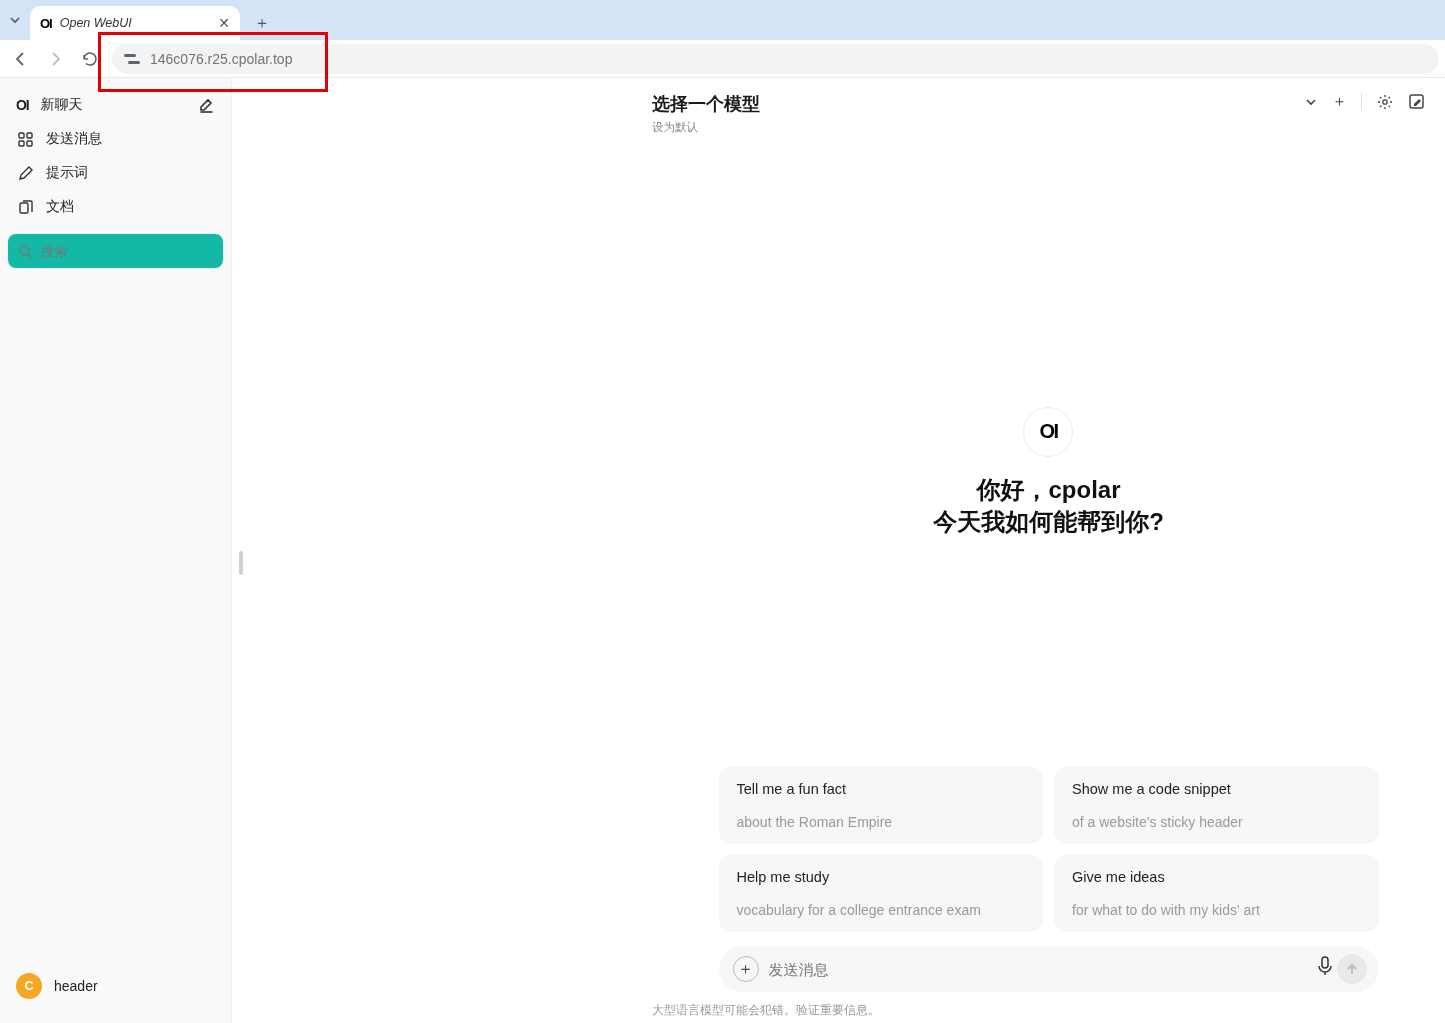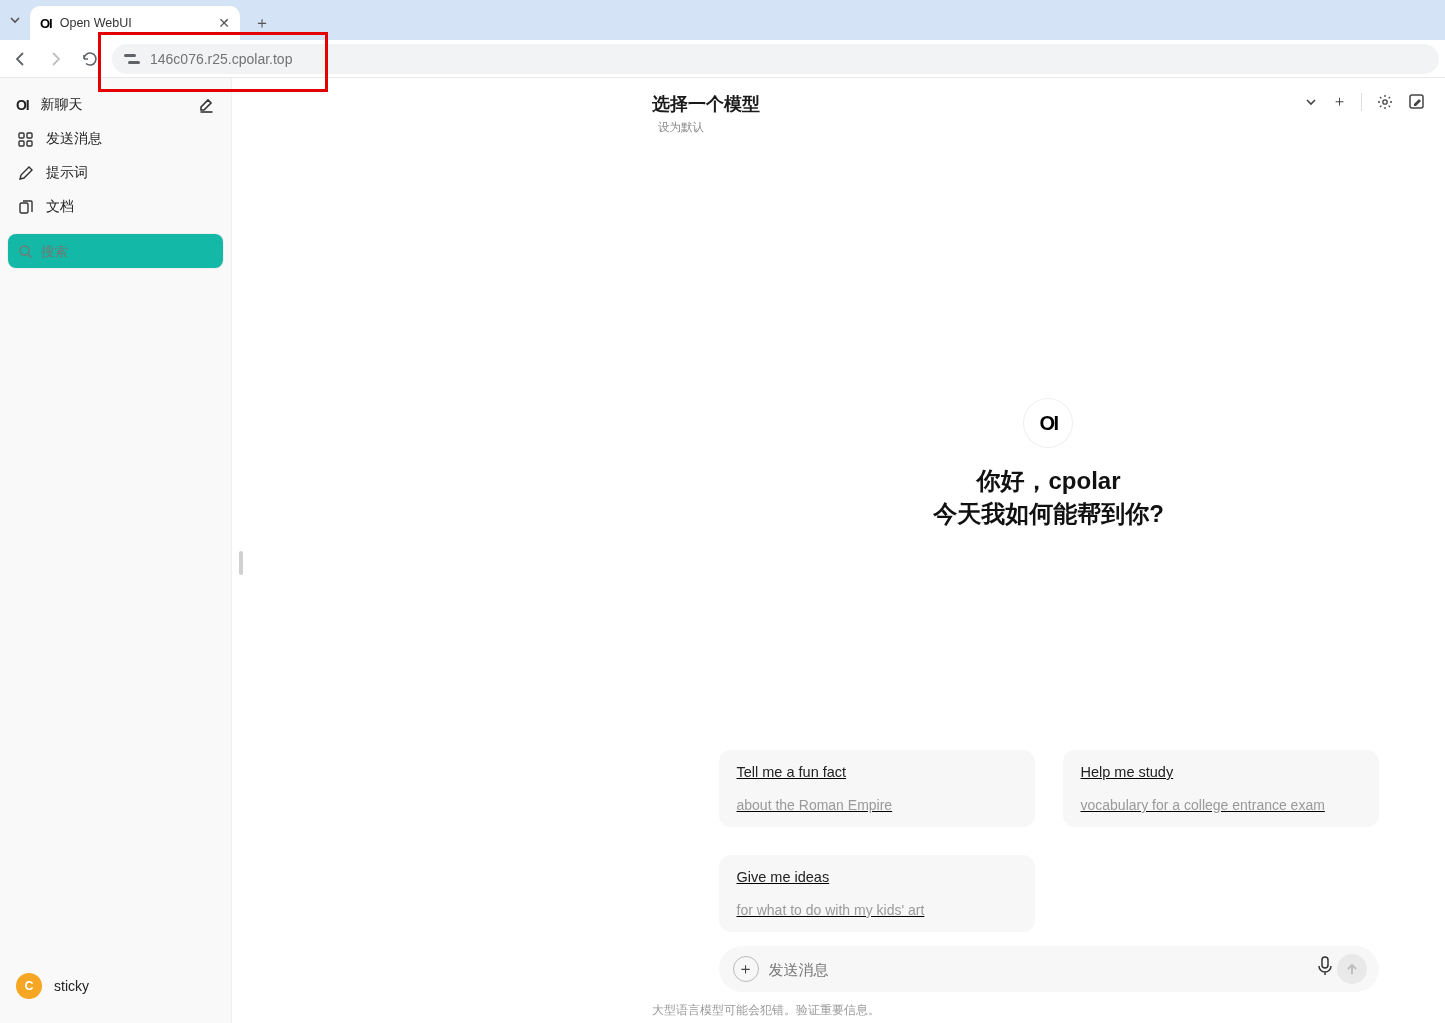--- a/index.html
+++ b/index.html
@@ -5,21 +5,21 @@
   * { box-sizing: border-box; margin: 0; padding: 0; }
   html, body { height: 100%; font-family: -apple-system, BlinkMacSystemFont, "Segoe UI", Arial, sans-serif; }
   body { background:#fff; overflow:hidden; }
 
   
   .chrome { width:1445px; height:1023px; position:relative; }
   .tab-bar { height:40px; background:#d5e3f7; display:flex; align-items:flex-end; }
   .tab-prefix { width:30px; height:40px; display:flex; align-items:center; justify-content:center; cursor:pointer; }
   .tab { background:#fff; height:34px; border-radius:10px 10px 0 0; display:flex; align-items:center; padding:0 10px; min-width:210px; gap:8px; position:relative; }
   .tab .favicon { font-weight:900; font-size:13px; letter-spacing:-1px;}
-  .tab .tab-title { font-size:12.5px; color:#333; flex:1; }
+  .tab .tab-title { font-size:12.5px; color:#333; flex:1;font-style:italic; }
   .tab .tab-close { font-size:14px; color:#555; cursor:pointer; }
   .new-tab { width:28px; height:28px; display:flex; align-items:center; justify-content:center; margin:0 8px 3px 8px; border-radius:50%; cursor:pointer; color:#555; font-size:16px; }
 
   .addr-bar { height:38px; background:#fff; border-bottom:1px solid #e8e8e8; display:flex; align-items:center; padding:0 6px; gap:4px; }
   .nav-btn { width:30px; height:30px; display:flex; align-items:center; justify-content:center; color:#5f6368; cursor:pointer; border-radius:50%; }
   .nav-btn.forward { color:#bfbfbf; }
   .url-field { flex:1; height:30px; background:#f1f3f4; border-radius:15px; display:flex; align-items:center; padding:0 12px; gap:10px; margin-left:4px; }
   .site-icon { font-size:12px; color:#5f6368; }
   .url-text { font-size:14px; color:#737373; }
 
@@ -43,31 +43,31 @@
   .sidebar-footer { margin-top:auto; display:flex; align-items:center; padding:14px 16px; gap:12px; cursor:pointer;}
   .avatar { width:26px; height:26px; border-radius:50%; background:#f5a623; color:#fff; display:flex; align-items:center; justify-content:center; font-size:12.5px; font-weight:600;}
   .sidebar-footer .name { font-size:14px; color:#222;}
   .drag-handle { position:absolute; right:-12px; top:50%; width:4px; height:24px; background:#d0d0d0; border-radius:2px;}
 
   
   .main { flex:1; position:relative; display:flex; flex-direction:column; }
   .topbar { padding:14px 20px 4px 420px; display:flex; justify-content:space-between; align-items:flex-start;}
   .model-select { display:flex; flex-direction:column;font-family:Liberation Serif, serif;}
   .model-title { font-size:18px; font-weight:700; color:#1a1a1a;}
-  .model-sub { font-size:11.5px; color:#888; margin-top:4px; margin-left:6px; cursor:pointer;}
+  .model-sub { font-size:11.5px; color:#888; margin-top:4px; cursor:pointer;}
   .top-actions { display:flex; align-items:center; gap:14px; color:#444;}
   .top-actions .ico { cursor:pointer; font-size:15px;}
   .top-divider { width:1px; height:18px; background:#ddd;}
 
   .center-area { flex:1; display:flex; flex-direction:column; align-items:center; justify-content:center; padding-top:40px;}
   .greeting-wrap { text-align:center; margin-left:420px;}
   .logo-chip { width:48px; height:48px; border-radius:50%; display:flex; align-items:center; justify-content:center; margin:0 auto 18px; box-shadow:0 0 0 1px #eee; font-weight:900; font-size:20px; letter-spacing:-1.5px;}
   .greet-line { font-size:24px; font-weight:800; color:#111; line-height:1.35;}
 
-  .suggestions { display:grid; grid-template-columns:1fr 1fr; gap:28px; width:660px; margin:0 auto 14px; margin-left:calc((100% - 660px)/2 + 210px);text-decoration:underline;}
+  .suggestions { display:grid; grid-template-columns:1fr 1fr; gap:11px; width:660px; margin:0 auto 14px; margin-left:calc((100% - 660px)/2 + 210px);}
   .sugg-card { background:#f7f7f7; border-radius:12px; padding:14px 18px; cursor:pointer;}
   .sugg-card .t { font-size:14.5px; color:#222; font-weight:500;}
   .sugg-card .s { font-size:14px; color:#9a9a9a; margin-top:17px;}
 
   .composer-row { width:660px; margin:0 auto 10px; margin-left:calc((100% - 660px)/2 + 210px); position:relative;}
   .composer { background:#f7f7f7; border-radius:24px; padding:10px 56px 10px 14px; display:flex; align-items:center; gap:10px;}
   .plus-btn { width:26px; height:26px; border-radius:50%; border:1.5px solid #bbb; display:flex; align-items:center; justify-content:center; color:#444; font-size:16px; cursor:pointer;}
   .composer input { border:none; outline:none; background:transparent; font-size:15px; flex:1; color:#1d4ed8;}
   .mic-btn { position:absolute; right:46px; top:10px; color:#333; font-size:18px; cursor:pointer;}
   .send-btn { position:absolute; right:12px; top:8px; width:30px; height:30px; border-radius:50%; background:#e9e9e9; color:#bfbfbf; display:flex; align-items:center; justify-content:center; font-size:16px; cursor:pointer;}
@@ -177,21 +177,21 @@
               <path d="M10.5 10.5l3 3" stroke="currentColor" stroke-width="1.4"></path>
             </svg>
         </span>
         <input type="text" placeholder="搜索" style="">
       </div>
 
       <div class="sidebar-footer">
         <div class="avatar">
             <span>C</span>
           </div>
-        <span class="name">sticky</span>
+        <span class="name">header</span>
       </div>
 
       <div class="drag-handle"></div>
     </div>
 
     <div class="main">
       <div class="topbar">
         <div class="model-select">
           <span class="model-title">选择一个模型</span>
           <span class="model-sub">设为默认</span>
@@ -226,20 +226,24 @@
           <div class="greet-line">今天我如何能帮到你?</div>
         </div>
       </div>
 
       <div class="suggestions">
         <div class="sugg-card">
           <div class="t">Tell me a fun fact</div>
           <div class="s">about the Roman Empire</div>
         </div>
         <div class="sugg-card">
+          <div class="t">Show me a code snippet</div>
+          <div class="s">of a website's sticky header</div>
+        </div>
+        <div class="sugg-card">
           <div class="t">Help me study</div>
           <div class="s">vocabulary for a college entrance exam</div>
         </div>
         <div class="sugg-card">
           <div class="t">Give me ideas</div>
           <div class="s">for what to do with my kids' art</div>
         </div>
       </div>
 
       <div class="composer-row">

